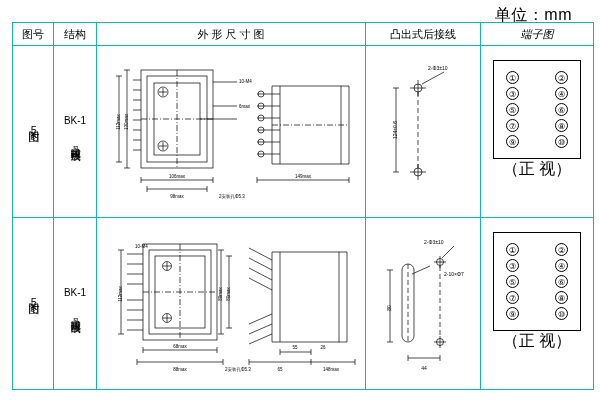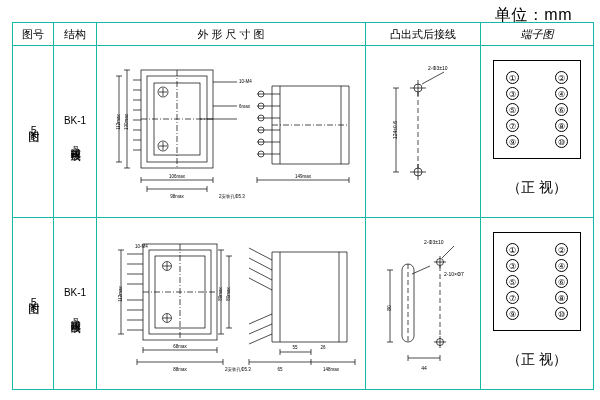--- a/index.html
+++ b/index.html
@@ -58,21 +58,21 @@
   }
   .termrow{
     display:flex;justify-content:space-between;
     padding:0 12px;margin:3px 0;
   }
   .circ{
     width:13px;height:13px;border:1px solid #000;border-radius:50%;
     font-size:8px;line-height:13px;text-align:center;
     box-sizing:border-box;
   }
-  .frontview{font-size:14px;margin-top:20px;}
+  .frontview{font-size:16px;margin-top:0;}
 </style>
 </head>
 <body>
 
 <div class="page">
 
   <div class="unit">单位：mm</div>
 
   <table class="main">
     <thead>

